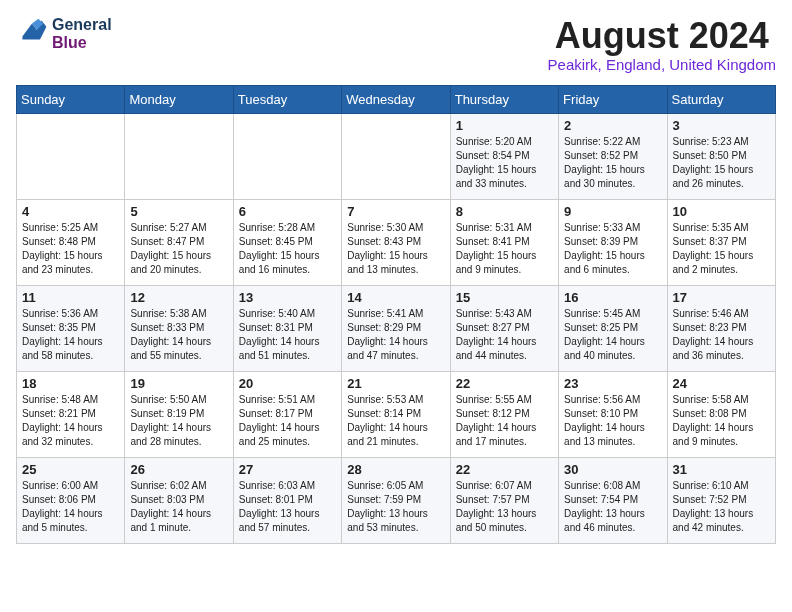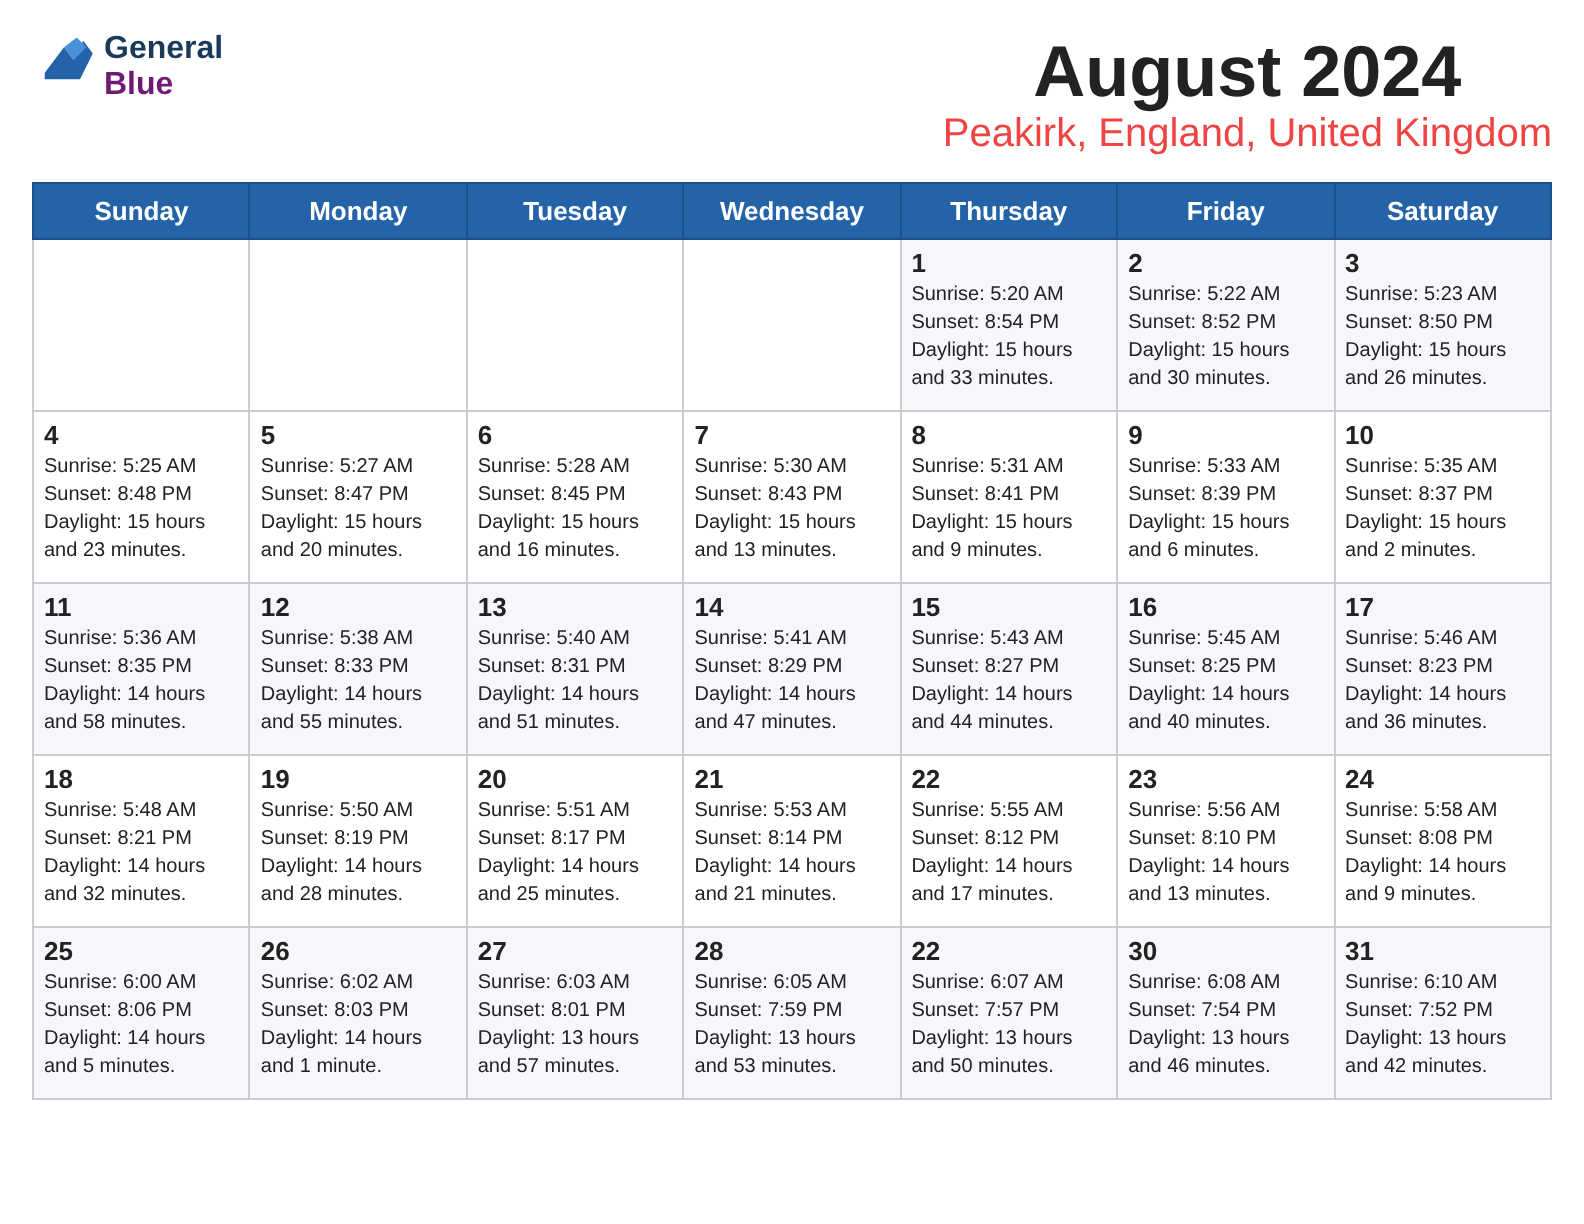--- a/index.html
+++ b/index.html
@@ -28,35 +28,35 @@
       text-align: right;
     }
     .month-year {
       font-size: 36px;
       font-weight: bold;
       color: #222;
       line-height: 1.1;
       text-align: center;
     }
     .location {
-      font-size: 20px;
-      color: #ef4444;
+      font-size: 15px;
+      color: #6d28d9;
     }
     table {
       width: 100%;
       border-collapse: collapse;
       table-layout: fixed;
     }
     thead th {
       background: #2563a8;
       color: #fff;
       font-size: 13px;
-      font-weight: bold;
+      font-weight: normal;
       padding: 6px 4px;
-      text-align: center;
+      text-align: left;
       border: 1px solid #1a4f8a;
     }
     tbody td {
       border: 1px solid #ccc;
       vertical-align: top;
       padding: 4px 5px;
       font-size: 10.5px;
       color: #222;
       background: #fff;
       min-height: 80px;

